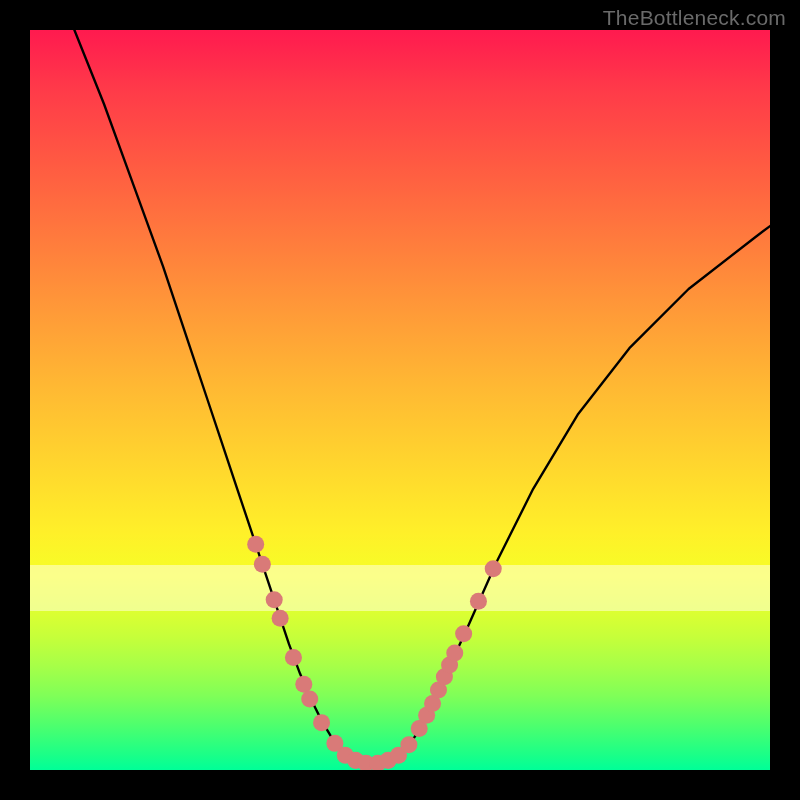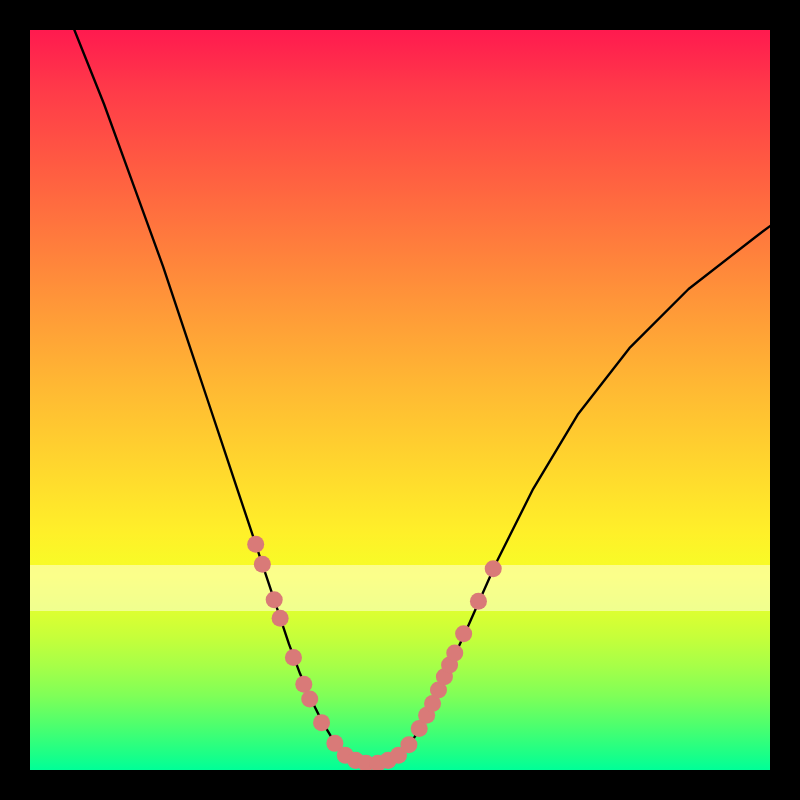--- a/index.html
+++ b/index.html
@@ -104,13 +104,14 @@
         <circle cx="55.2" cy="89.2" r="1.15" fill="#d97a78"></circle>
         <circle cx="56" cy="87.4" r="1.15" fill="#d97a78"></circle>
         <circle cx="56.7" cy="85.8" r="1.15" fill="#d97a78"></circle>
         <circle cx="57.4" cy="84.2" r="1.15" fill="#d97a78"></circle>
         <circle cx="58.6" cy="81.6" r="1.15" fill="#d97a78"></circle>
         <circle cx="60.6" cy="77.2" r="1.15" fill="#d97a78"></circle>
         <circle cx="62.6" cy="72.8" r="1.15" fill="#d97a78"></circle>
       </g>
   </svg>
 
+  <div class="watermark">TheBottleneck.com</div>
 </div>
 
 </body></html>

